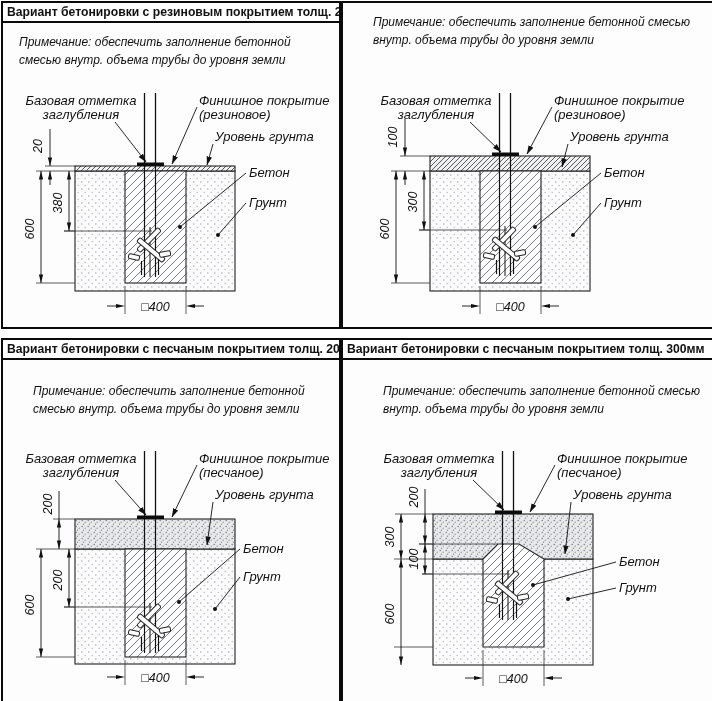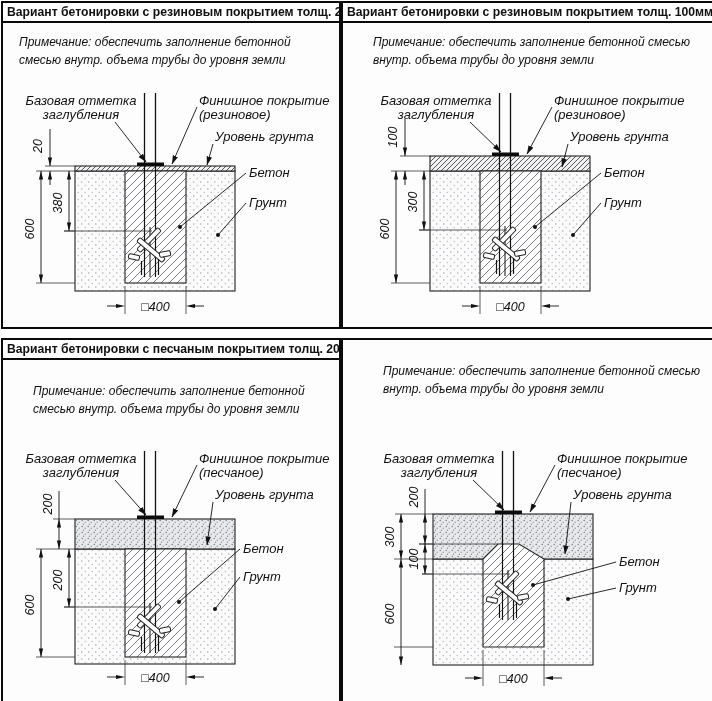--- a/index.html
+++ b/index.html
@@ -129,21 +129,20 @@
           <text x="246" y="88" class="slbl" text-anchor="start">Бетон</text>
           <line x1="243" y1="84" x2="177" y2="138" stroke="#111" stroke-width="0.9"></line>
           <circle cx="177" cy="138" r="2" fill="#111"></circle>
           <text x="246" y="118" class="slbl" text-anchor="start">Грунт</text>
           <line x1="243" y1="114" x2="215" y2="146" stroke="#111" stroke-width="0.9"></line>
           <circle cx="215" cy="146" r="2" fill="#111"></circle>
         </g>
       </svg>
   </section>
   <section class="panel tr">
-    <div class="titlebar">Вариант бетонировки с резиновым  покрытием толщ. 100мм</div>
     <div class="note">Примечание: обеспечить заполнение бетонной смесью внутр. объема трубы до уровня земли</div>
     <svg class="draw" width="356" height="237" viewBox="0 0 356 237">
         <g>
           <rect x="72" y="82" width="160" height="120" fill="url(#soil)" stroke="#222" stroke-width="1.1"></rect>
         </g>
         <g>
           <rect x="72" y="67" width="160" height="15" fill="url(#rubber)" stroke="#222" stroke-width="1.1"></rect>
         </g>
         <g>
           <rect x="122" y="82" width="61" height="112" fill="url(#conc)" stroke="#222" stroke-width="1.1"></rect>
@@ -285,20 +284,21 @@
           <text x="240" y="106" class="slbl" text-anchor="start">Бетон</text>
           <line x1="237" y1="102" x2="176" y2="155" stroke="#111" stroke-width="0.9"></line>
           <circle cx="176" cy="155" r="2" fill="#111"></circle>
           <text x="240" y="134" class="slbl" text-anchor="start">Грунт</text>
           <line x1="237" y1="130" x2="212" y2="162" stroke="#111" stroke-width="0.9"></line>
           <circle cx="212" cy="162" r="2" fill="#111"></circle>
         </g>
       </svg>
   </section>
   <section class="panel br">
+    <div class="titlebar">Вариант бетонировки с песчаным покрытием толщ. 300мм</div>
     <div class="note">Примечание: обеспечить заполнение бетонной смесью внутр. объема трубы до уровня земли</div>
     <svg class="draw" width="356" height="255" viewBox="0 0 356 255">
         <g>
           <rect x="72" y="112" width="160" height="106" fill="url(#soil)" stroke="#222" stroke-width="1.1"></rect>
         </g>
         <g>
           <rect x="72" y="67" width="160" height="45" fill="url(#sand)" stroke="#222" stroke-width="1.1"></rect>
         </g>
         <g>
           <polygon points="122,112 137,97 158,97 183,112 183,200 122,200" fill="url(#conc)" stroke="#222" stroke-width="1.1"></polygon>

